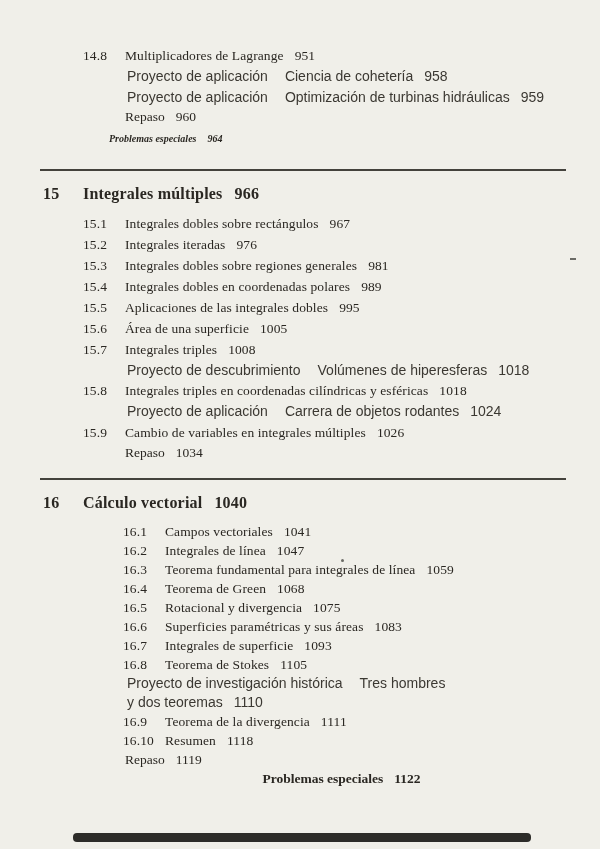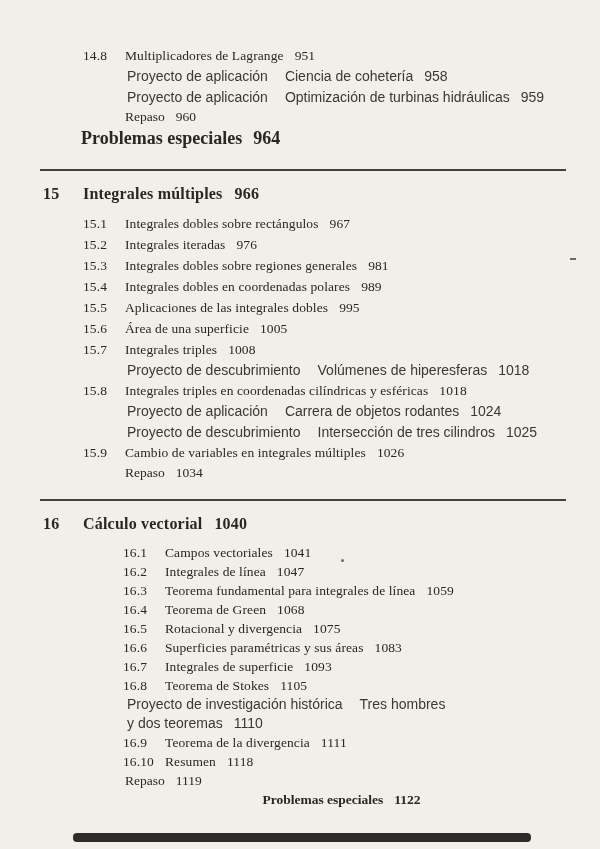--- a/index.html
+++ b/index.html
@@ -26,21 +26,21 @@
   .pg{margin-left:11px;}
   
   .proj{
     padding-left:127px;
     font-family:"Liberation Sans","DejaVu Sans",sans-serif;
     font-size:14px;line-height:20.5px;color:var(--ink-soft);
   }
   .proj .plabel{margin-right:17px;}
   
   .rev{padding-left:125px;font-size:13.5px;line-height:20.5px;}
-  .prob{padding-left:81px;font-size:18px;line-height:21px;font-weight:bold;}
+  .prob{padding-left:109px;font-size:10px;line-height:21px;font-weight:bold;font-style:italic;}
   .prob-out{padding-left:83px;font-size:13.5px;line-height:21px;font-weight:bold;}
   
   .rule{height:2px;background:var(--rule);margin-left:40px;margin-right:34px;}
   .rule1{margin-top:20px;}
   .rule2{margin-top:15px;}
   .chap{
     padding-left:43px;font-weight:bold;font-size:16px;line-height:22px;
     margin-top:12px;margin-bottom:8px;letter-spacing:0.2px;
   }
   .chap .cnum{display:inline-block;width:40px;}
@@ -75,21 +75,20 @@
     <div class="row sec"><span class="num">15.1</span><span class="ttl">Integrales dobles sobre rectángulos</span><span class="pg">967</span></div>
     <div class="row sec"><span class="num">15.2</span><span class="ttl">Integrales iteradas</span><span class="pg">976</span></div>
     <div class="row sec"><span class="num">15.3</span><span class="ttl">Integrales dobles sobre regiones generales</span><span class="pg">981</span></div>
     <div class="row sec"><span class="num">15.4</span><span class="ttl">Integrales dobles en coordenadas polares</span><span class="pg">989</span></div>
     <div class="row sec"><span class="num">15.5</span><span class="ttl">Aplicaciones de las integrales dobles</span><span class="pg">995</span></div>
     <div class="row sec"><span class="num">15.6</span><span class="ttl">Área de una superficie</span><span class="pg">1005</span></div>
     <div class="row sec"><span class="num">15.7</span><span class="ttl">Integrales triples</span><span class="pg">1008</span></div>
     <div class="row proj"><span class="plabel">Proyecto de descubrimiento</span><span class="pttl">Volúmenes de hiperesferas</span><span class="pg">1018</span></div>
     <div class="row sec"><span class="num">15.8</span><span class="ttl">Integrales triples en coordenadas cilíndricas y esféricas</span><span class="pg">1018</span></div>
     <div class="row proj"><span class="plabel">Proyecto de aplicación</span><span class="pttl">Carrera de objetos rodantes</span><span class="pg">1024</span></div>
-    <div class="row proj"><span class="plabel">Proyecto de descubrimiento</span><span class="pttl">Intersección de tres cilindros</span><span class="pg">1025</span></div>
     <div class="row sec"><span class="num">15.9</span><span class="ttl">Cambio de variables en integrales múltiples</span><span class="pg">1026</span></div>
     <div class="row rev"><span class="ttl">Repaso</span><span class="pg">1034</span></div>
   </div>
 
   <div class="rule rule2"></div>
   <div class="chap"><span class="cnum">16</span><span class="cttl">Cálculo vectorial</span><span class="cpg">1040</span></div>
   <div class="block ch16">
     <div class="row sec"><span class="num">16.1</span><span class="ttl">Campos vectoriales</span><span class="pg">1041</span></div>
     <div class="row sec"><span class="num">16.2</span><span class="ttl">Integrales de línea</span><span class="pg">1047</span></div>
     <div class="row sec"><span class="num">16.3</span><span class="ttl">Teorema fundamental para integrales de línea</span><span class="pg">1059</span></div>

